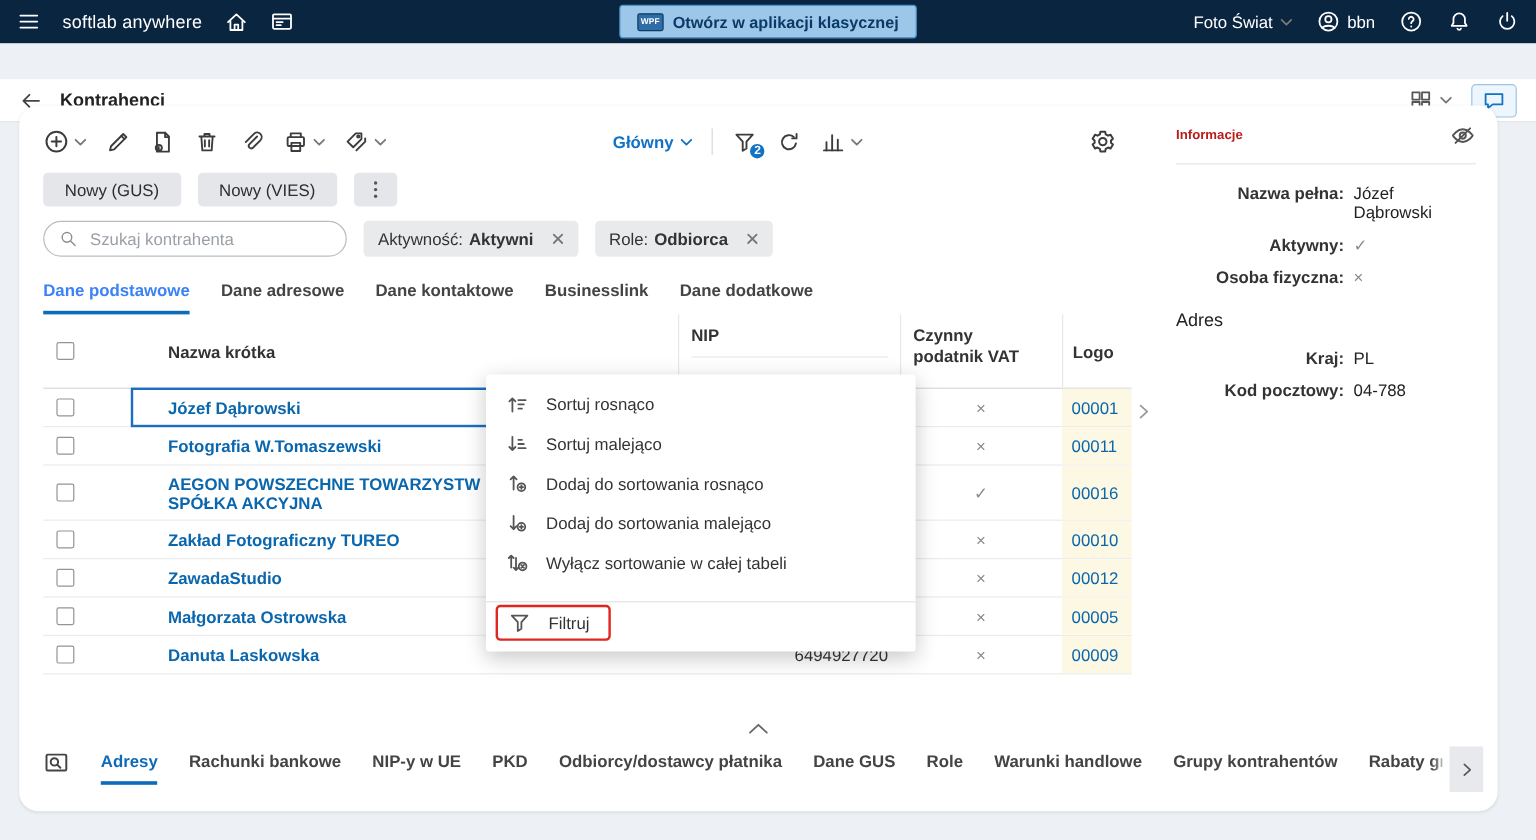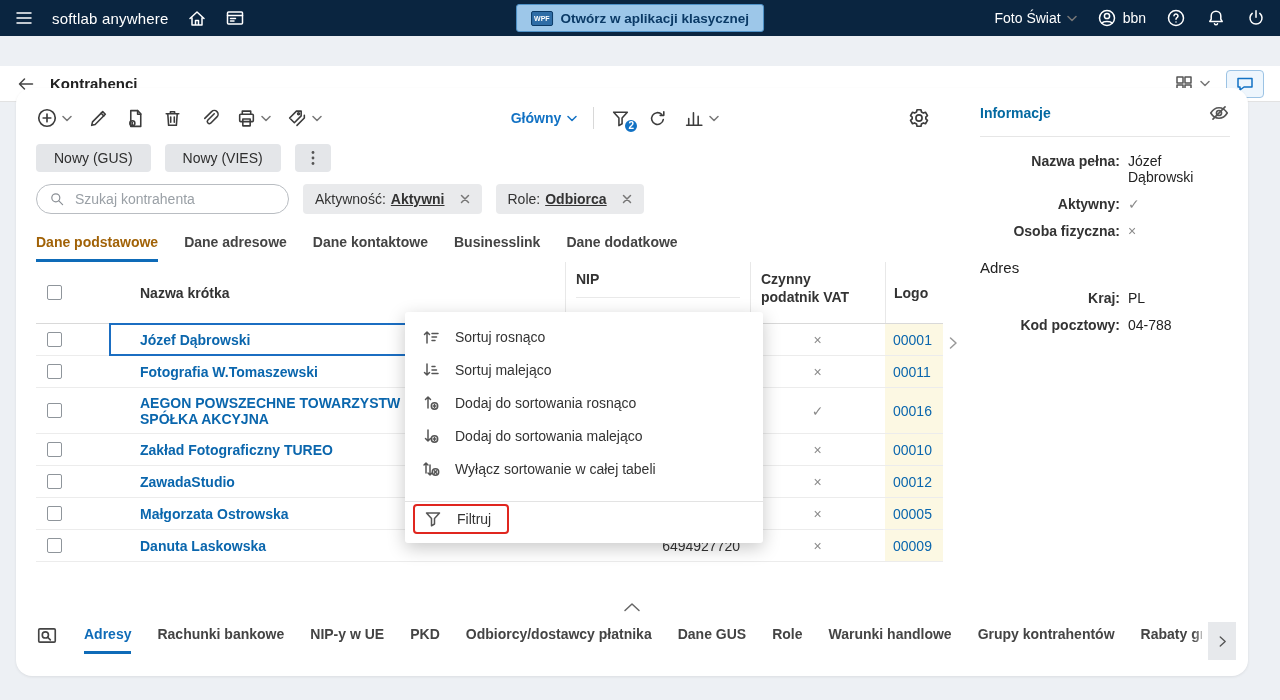--- a/index.html
+++ b/index.html
@@ -56,27 +56,27 @@
   .kebab-btn { width:36px; justify-content:center; padding:0; color:#555; }
 
   
   .search-row { margin-top:12px; display:flex; gap:14px; align-items:center; }
   .search-pill { width:253px; height:30px; border:1px solid #b9bdc2; border-radius:16px; background:#fff;
     display:flex; align-items:center; padding:0 12px; gap:8px; color:#8a8f95; }
   .search-pill input { border:none; outline:none; flex:1; font:inherit; color:#333; min-width:0; background:transparent; }
   .search-pill input::placeholder { color:#9aa0a6; }
   .chip { background:#e9eaec; border-radius:4px; height:30px; display:flex; align-items:center;
     padding:13px 12px; gap:5px; color:#333; }
-  .chip b { font-weight:bold;text-decoration:underline; }
+  .chip b { font-weight:bold; }
   .chip .x { color:#777; margin-left:10px; cursor:pointer; }
 
   
   .tabs { margin-top:20px; display:flex; gap:26px; }
   .tab { font-weight:bold; color:#444; padding-bottom:9px; cursor:pointer; }
-  .tab.active { color:#a16207; border-bottom:3px solid #0e6bb8; }
+  .tab.active { color:#3b82f6; border-bottom:3px solid #0e6bb8; }
 
   
   .table { width:907px; }
   .thead, .tr { display:grid; grid-template-columns:36px 38px 455px 185px 135px 58px; }
   .thead { height:62px; border-bottom:1px solid #d9d9d9; }
   .th { display:flex; align-items:center; font-weight:bold; color:#333; }
   .th-name { padding-left:30px; }
   .th-nip, .th-vat { border-left:1px solid #e8e8e8; align-items:flex-start; flex-direction:column;
     padding:8px 0 0 10px; line-height:18px; }
   .nip-line { height:1px; background:#e9e9e9; width:164px; margin-top:9px; }
@@ -89,21 +89,21 @@
     display:flex; flex-direction:column; justify-content:center; cursor:pointer; }
   .tr.selected .c-name { outline:2px solid #1b6ec2; outline-offset:-1px; }
   .c-nip { text-align:right; padding-right:10px; color:#333; }
   .c-vat { text-align:center; color:#8a8a8a; }
   .c-logo { background:#fcf8e3; color:#0a66ad; padding-left:8px; height:100%; display:flex; align-items:center; }
 
   
   .splitter { width:18px; display:flex; align-items:center; justify-content:center; color:#999; cursor:pointer; }
   .info-pane { width:286px; padding:14px 18px; }
   .ip-head { display:flex; justify-content:space-between; align-items:center; }
-  .ip-title { font-size:14px; font-weight:bold; color:#0369a1; }
+  .ip-title { font-size:11px; font-weight:bold; color:#b91c1c; }
   .ip-eye { color:#555; cursor:pointer; }
   .ip-div { border:none; border-top:1px solid #e6e6e6; margin:12px 0 16px; }
   .ip-grid { display:grid; grid-template-columns:140px 1fr; column-gap:8px; row-gap:11px; }
   .ip-label { text-align:right; font-weight:bold; color:#333; }
   .ip-val { color:#222; }
   .ip-val.sym { color:#8a8a8a; }
   .ip-section { font-weight:normal; font-size:15px; margin:20px 0 14px; color:#222; }
 
   
   .bottom { height:78px; position:relative; padding:0 20px; }

